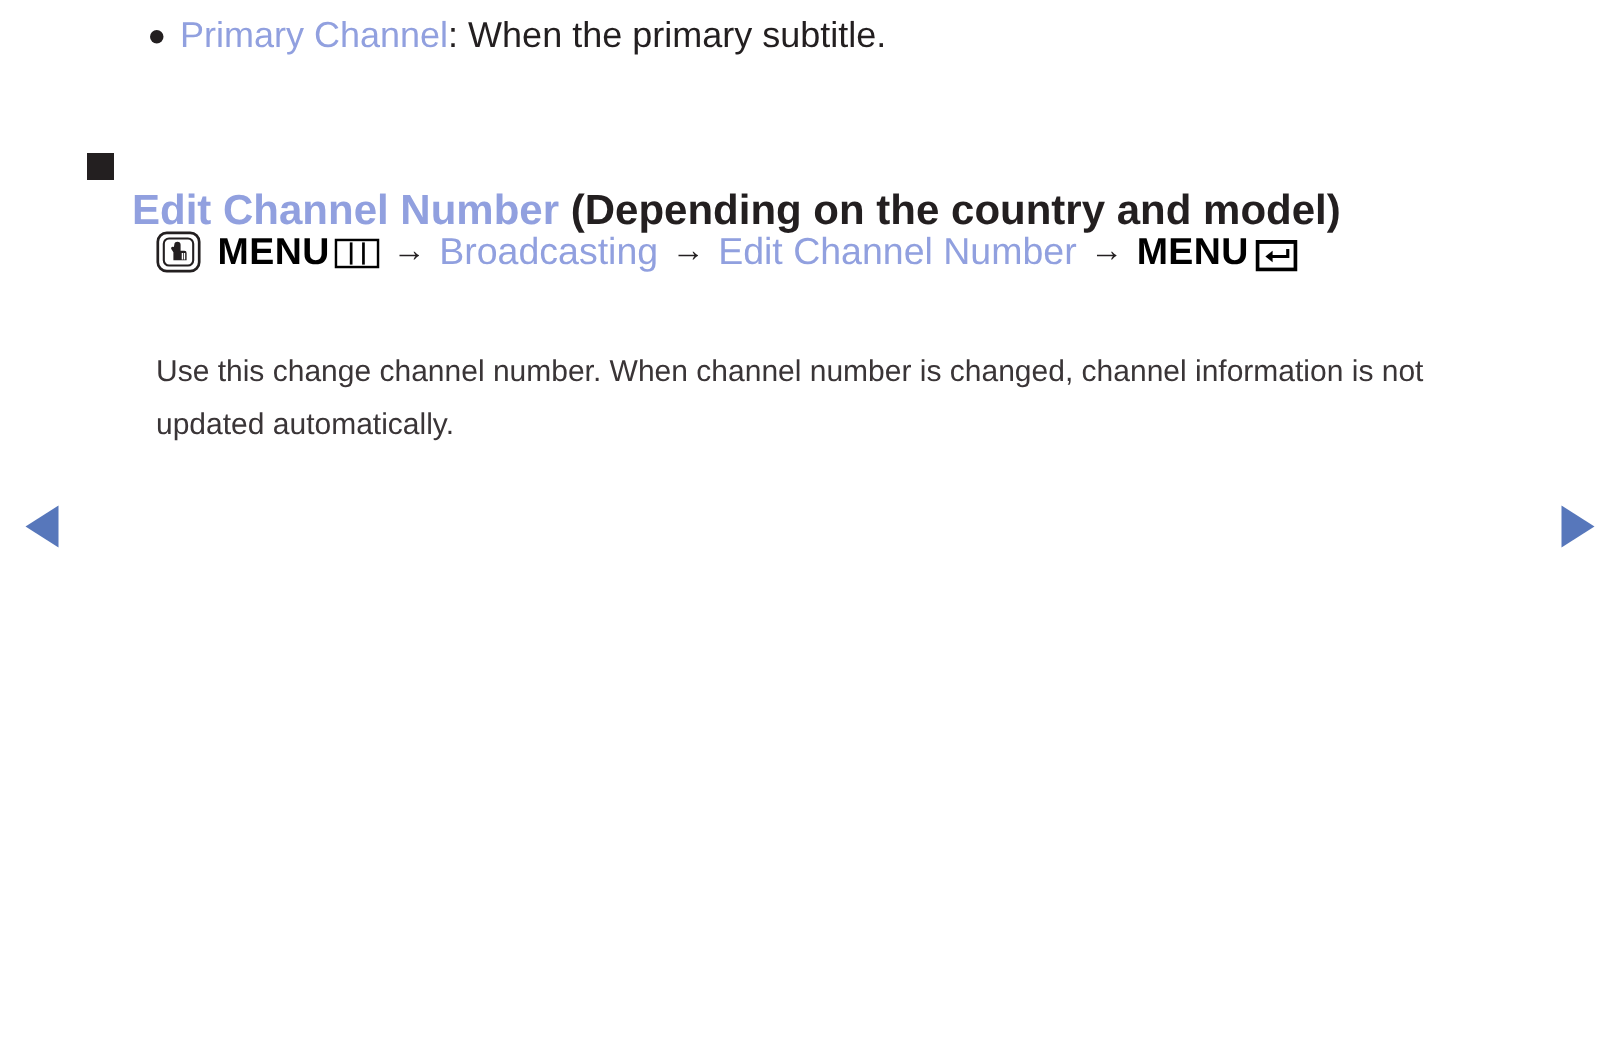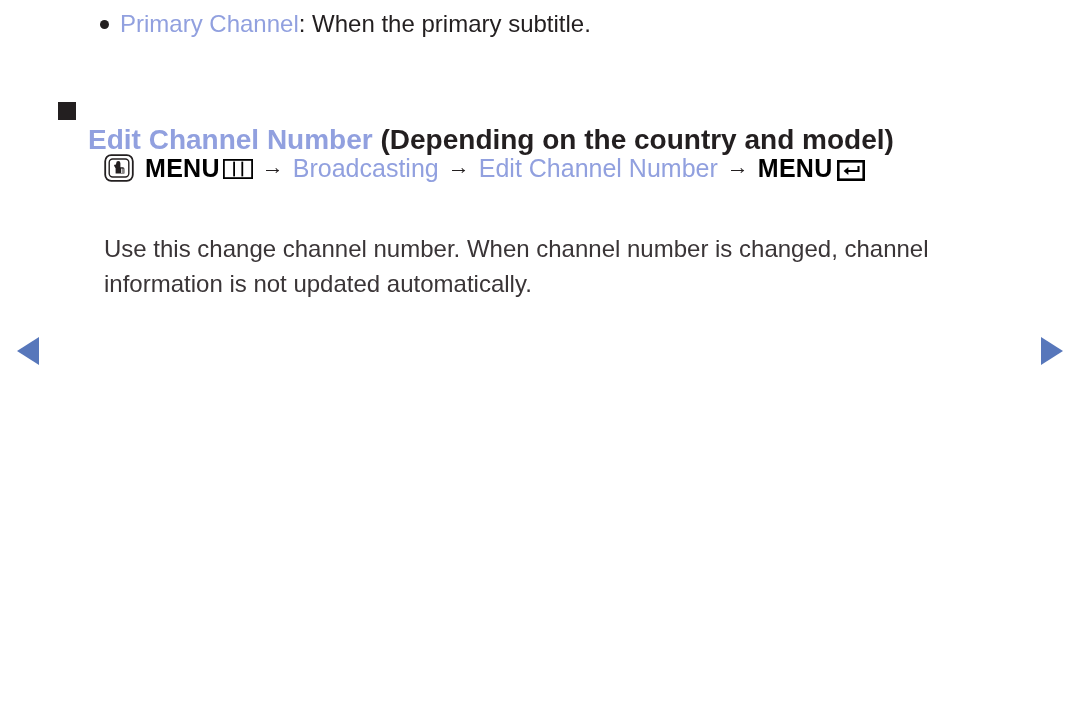--- a/index.html
+++ b/index.html
@@ -144,21 +144,21 @@
     top: 2px;
   }
   .icon-enter-key svg { display: block; }
 
   
   .body-copy {
     position: absolute;
     left: 104px;
     top: 199px;
     width: 900px;
-    font-size: 24px;
+    font-size: 20px;
     line-height: 35px;
     color: #3a3537;
     margin-top: 32px;
   }
 
   
   .nav-arrow {
     position: absolute;
     top: 337px;
     width: 0;

